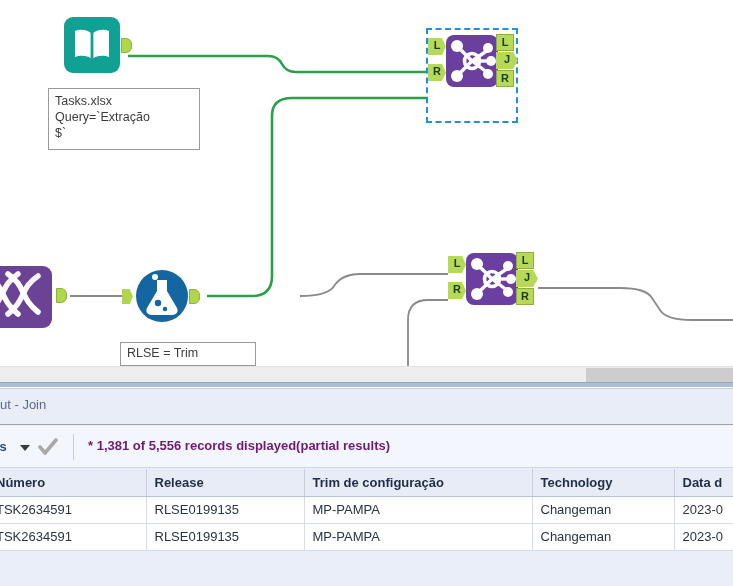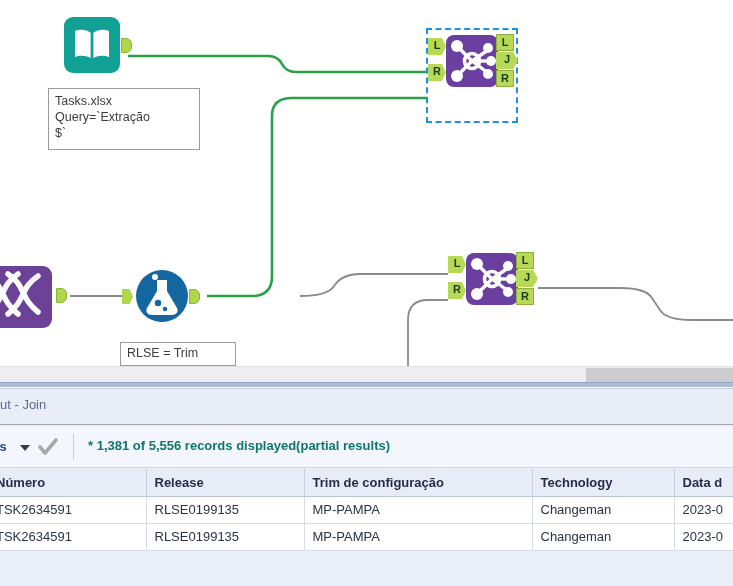--- a/index.html
+++ b/index.html
@@ -161,21 +161,21 @@
   #toolbar .check {
     position: absolute; left: 37px; top: 10px;
     width: 22px; height: 22px;
   }
   #toolbar .vdiv {
     position: absolute; left: 73px; top: 8px;
     width: 1px; height: 26px; background: #c6ceda;
   }
   #toolbar .records {
     position: absolute; left: 88px; top: 12px;
-    font-size: 13px; font-weight: bold; color: #0f766e;
+    font-size: 13px; font-weight: bold; color: #701a75;
     white-space: nowrap;
   }
   #searchbox {
     position: absolute; left: 573px; top: 9px;
     width: 160px; height: 24px;
     background: #ffffff;
     border: 1px solid #b9c4d8;
   }
   #searchbox .sicon {
     position: absolute; left: 6px; top: 4px;
@@ -277,21 +277,21 @@
       <svg viewBox="0 0 52 52" width="52" height="52">
         <path d="M21,10 L21,21 L11,38 C9,42 12,45 16,45 L36,45 C40,45 43,42 41,38 L31,21 L31,10 Z" fill="#ffffff"></path>
         <circle cx="22" cy="33" r="3.2" fill="#1466a0"></circle>
         <circle cx="29" cy="39" r="2.2" fill="#1466a0"></circle>
         <circle cx="19" cy="7" r="3" fill="#ffffff"></circle>
       </svg>
     </div>
     <div class="nub in" style="left:-14px; top:19px; clip-path:polygon(0 0,70% 0,100% 50%,70% 100%,0 100%); border:none;"></div>
     <div class="nub out" style="left:53px; top:19px;"></div>
   </div>
-  <div class="annot" style="left:120px; top:342px; width:116px; height:24px; padding-top:2px;">RLSE = Trim</div>
+  <div class="annot" style="left:120px; top:342px; width:136px; height:24px; padding-top:2px;">RLSE = Trim</div>
 
   <div class="join" style="left:424px; top:30px; width:100px; height:62px;">
     <div class="selbox" style="width:92px; height:95px; top:-2px; left:2px;"></div>
     <div class="body">
       <svg viewBox="0 0 52 52" width="52" height="52">
         <g stroke="#ffffff" stroke-width="3.4">
           <line x1="26" y1="26" x2="11" y2="11"></line>
           <line x1="26" y1="26" x2="11" y2="41"></line>
           <line x1="26" y1="26" x2="42" y2="15"></line>
           <line x1="26" y1="26" x2="44" y2="26"></line>

